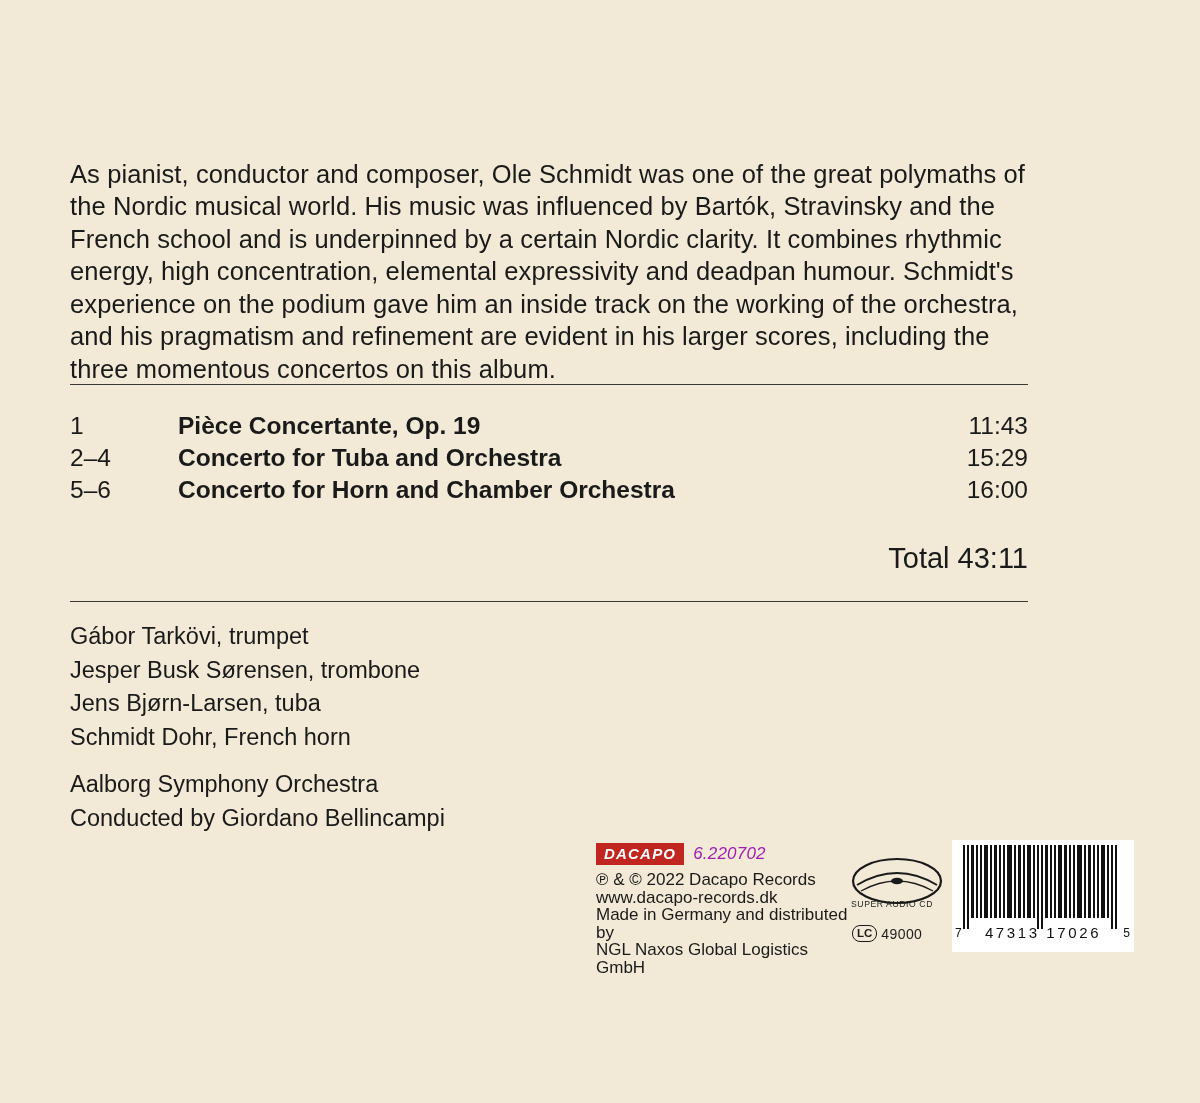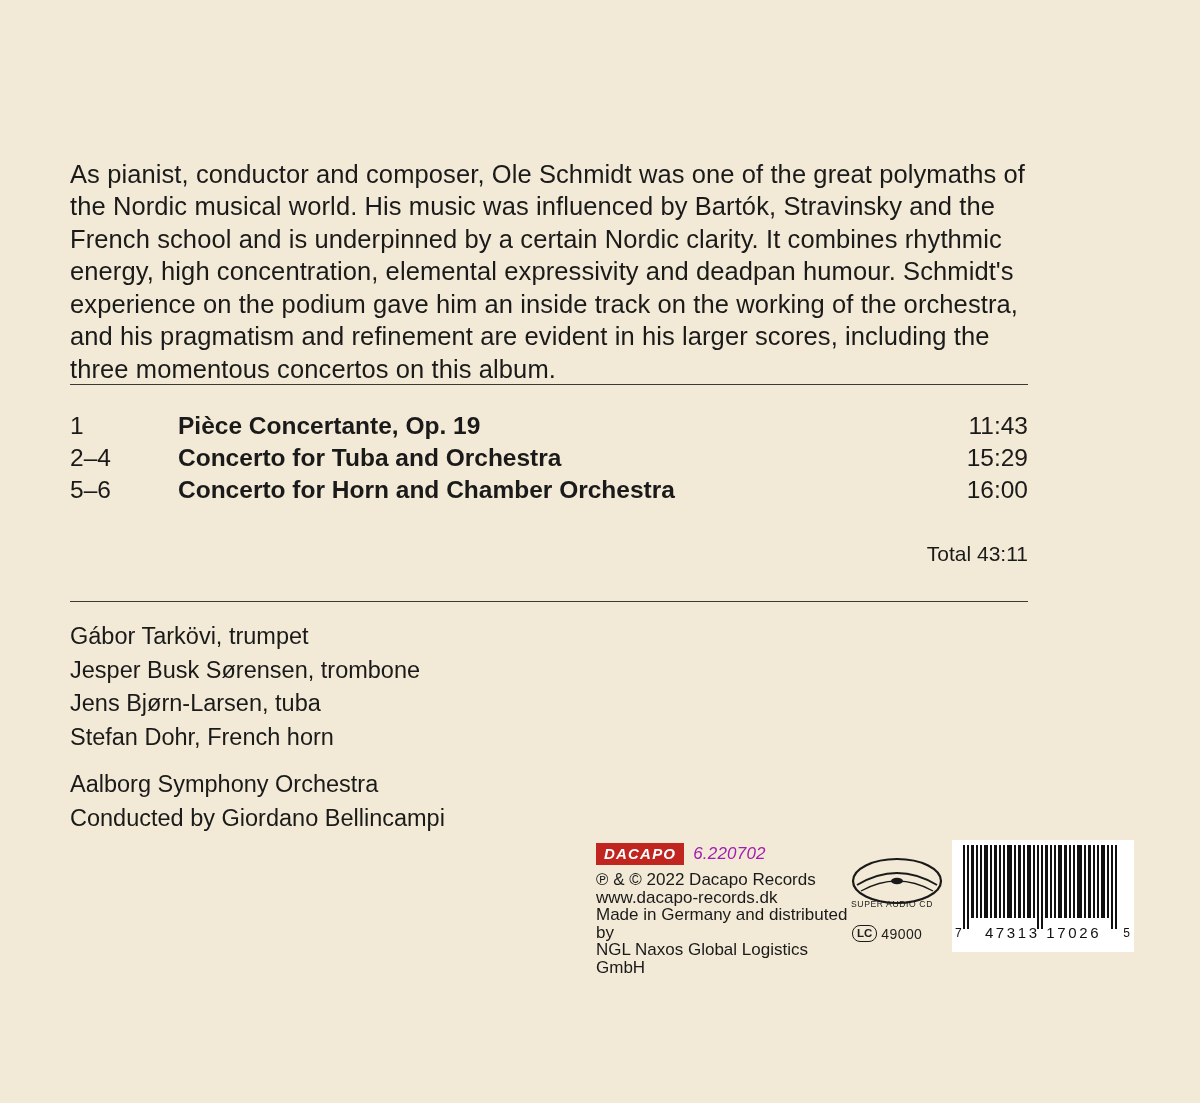--- a/index.html
+++ b/index.html
@@ -71,21 +71,21 @@
   .track .dur {
     flex: 0 0 auto;
     text-align: right;
   }
   .total {
     position: absolute;
     left: 70px;
     top: 542px;
     width: 958px;
     text-align: right;
-    font-size: 21px;
+    font-size: 29px;
     color: #1a1a1a;
   }
 
   
   .performers {
     position: absolute;
     left: 70px;
     top: 620px;
     width: 700px;
     font-size: 23.5px;
@@ -241,21 +241,21 @@
   </div>
 
   <div class="total">Total 43:11</div>
 
   <div class="rule rule-bottom"></div>
 
   <div class="performers">
     <div>Gábor Tarkövi, trumpet</div>
     <div>Jesper Busk Sørensen, trombone</div>
     <div>Jens Bjørn-Larsen, tuba</div>
-    <div>Stefan Dohr, French horn</div>
+    <div>Schmidt Dohr, French horn</div>
     <div class="gap"></div>
     <div>Aalborg Symphony Orchestra</div>
     <div>Conducted by Giordano Bellincampi</div>
   </div>
 
   <div class="imprint">
     <div class="label-row">
       <span class="dacapo-logo">DACAPO</span>
       <span class="catno">6.220702</span>
     </div>

